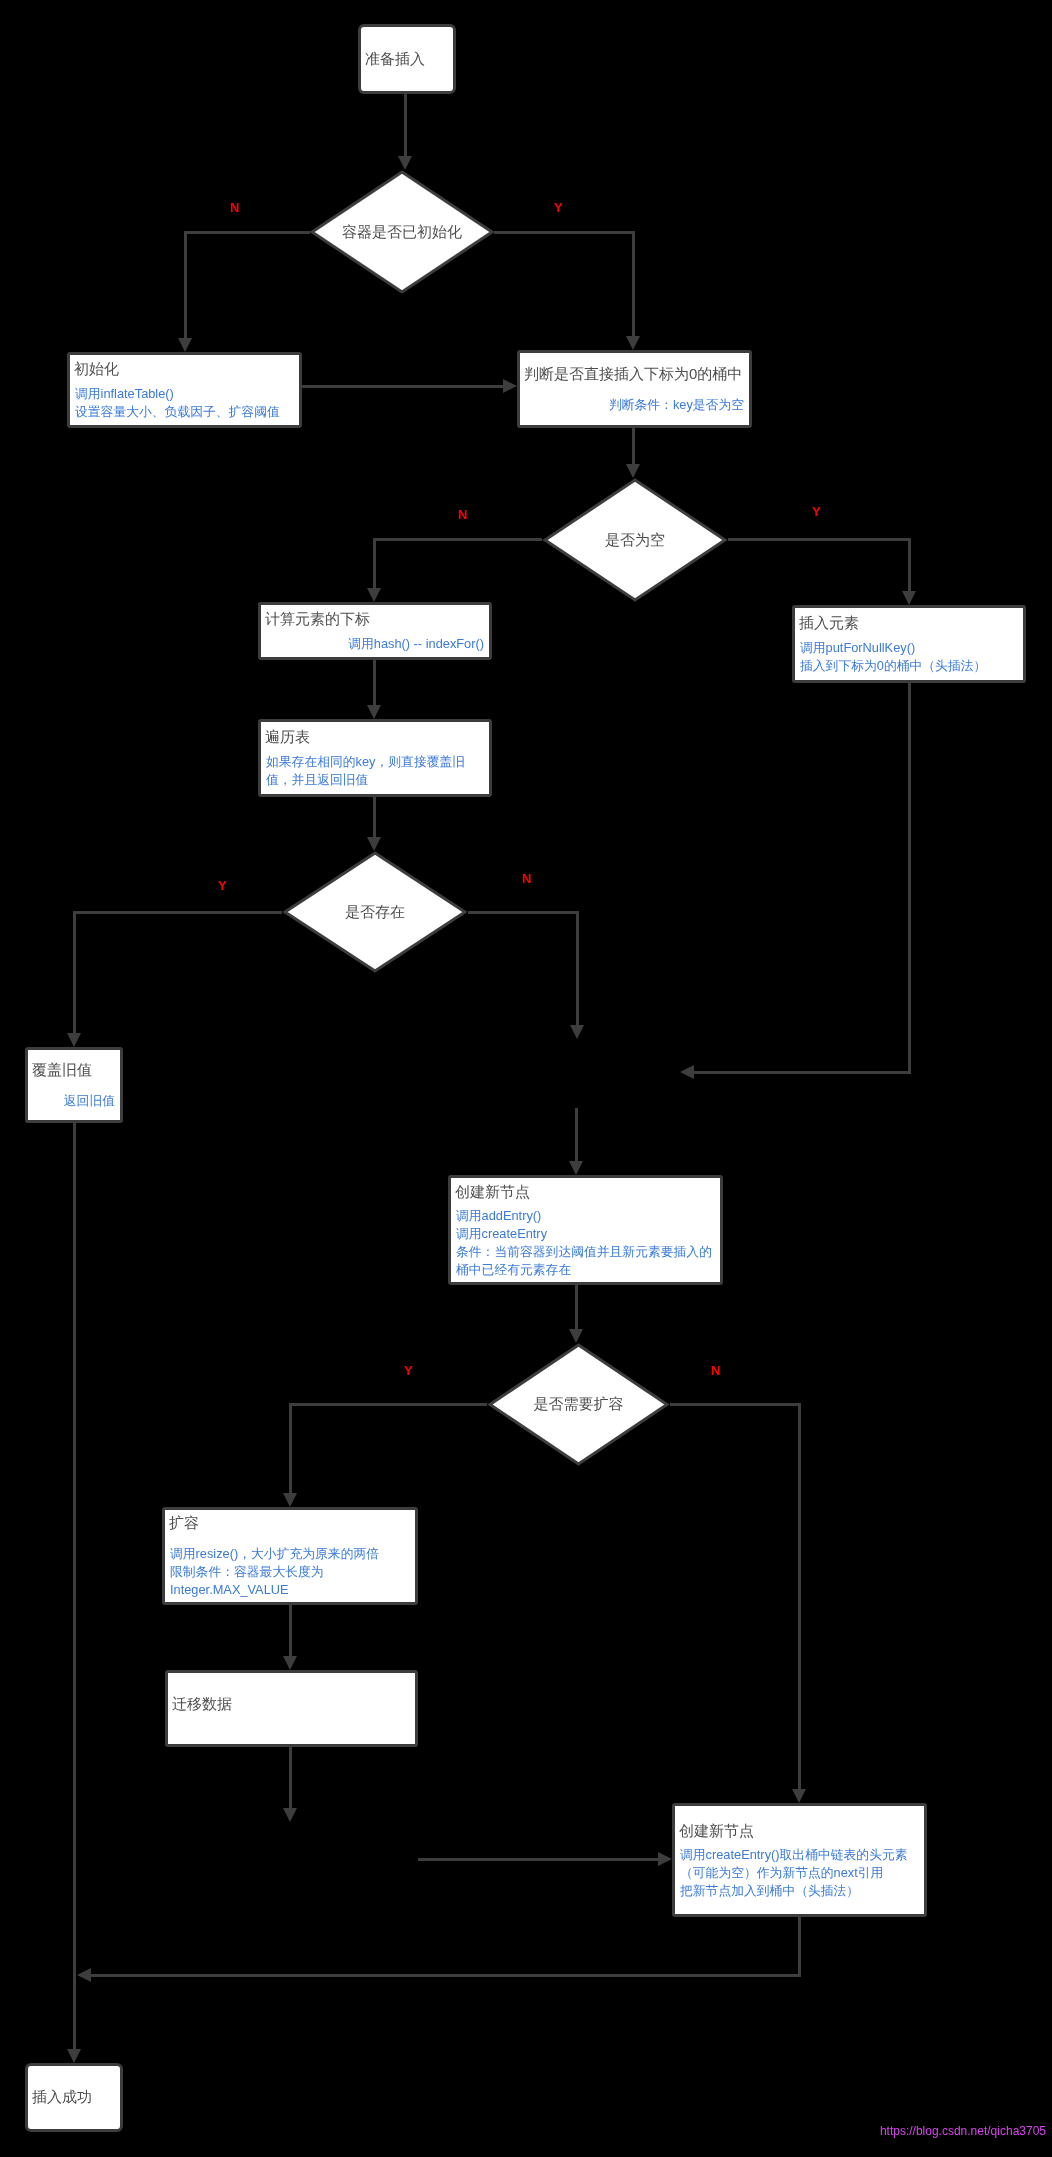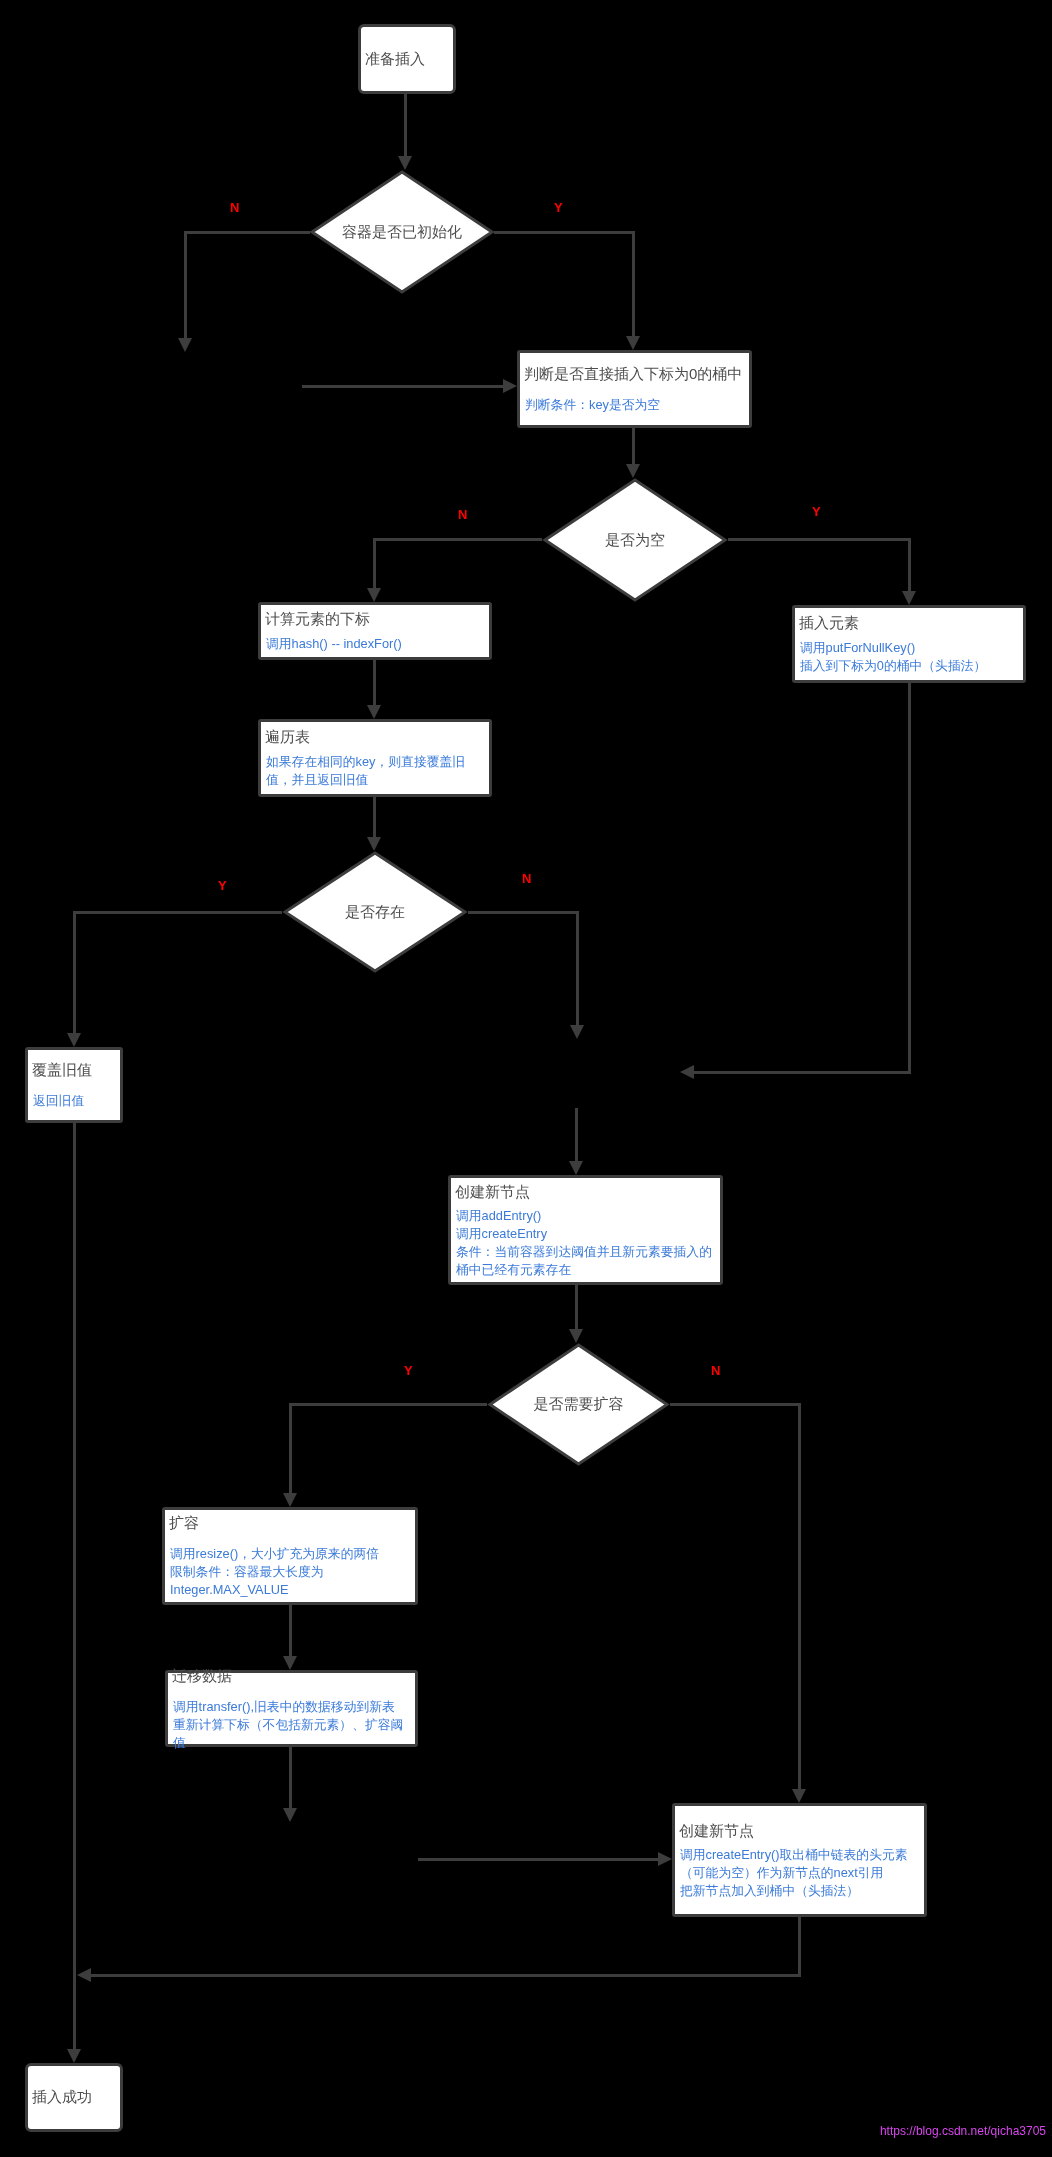--- a/index.html
+++ b/index.html
@@ -12,21 +12,21 @@
     font-family:"Liberation Sans","DejaVu Sans",sans-serif;overflow:hidden}
   .node{position:absolute}
   .box{background:var(--fill);border:3px solid var(--line);display:flex;
     flex-direction:column;justify-content:center;border-radius:3px}
   .rounded{border-radius:6px}
   .title{color:var(--title);font-size:15px;text-align:left;line-height:1.35;padding:0 4px}
   .spread .title{margin-bottom:9px}
   .tight .title{margin-bottom:2px}
   .details{padding:0 5px;margin-top:3px}
   .details .detail{color:var(--blue);font-size:12.8px;line-height:1.4;text-align:left}
-  .details.center .detail{text-align:left}
+  .details.center .detail{text-align:right}
   .diamond svg{position:absolute;left:0;top:0}
   .dlabel{position:absolute;inset:0;display:flex;align-items:center;justify-content:center;
     color:var(--title);font-size:15px}
   .seg{position:absolute;background:var(--line)}
   .h{height:3px}
   .v{width:3px}
   .arr{position:absolute;width:0;height:0}
   .arr.down{border-left:7px solid transparent;border-right:7px solid transparent;border-top:14px solid var(--line)}
   .arr.left{border-top:7px solid transparent;border-bottom:7px solid transparent;border-right:14px solid var(--line)}
   .arr.right{border-top:7px solid transparent;border-bottom:7px solid transparent;border-left:14px solid var(--line)}
@@ -126,20 +126,27 @@
     <div class="title">准备插入</div>
   </div>
 
   <div class="node diamond" style="left:309px;top:170px;width:186px;height:124px">
     <svg width="186" height="124" viewBox="0 0 186 124">
       <polygon points="93,2 183,62 93,122 3,62" fill="#ffffff" stroke="#3d3d3d" stroke-width="3"></polygon>
     </svg>
     <div class="dlabel">容器是否已初始化</div>
   </div>
 
+  <div class="node box tight" style="left:67px;top:352px;width:235px;height:76px">
+    <div class="title">初始化</div>
+    <div class="details">
+      <div class="detail">调用inflateTable()</div>
+      <div class="detail">设置容量大小、负载因子、扩容阈值</div>
+    </div>
+  </div>
 
   <div class="node box spread" style="left:517px;top:350px;width:235px;height:78px">
     <div class="title">判断是否直接插入下标为0的桶中</div>
     <div class="details center">
       <div class="detail">判断条件：key是否为空</div>
     </div>
   </div>
 
   <div class="node diamond" style="left:542px;top:478px;width:186px;height:124px">
     <svg width="186" height="124" viewBox="0 0 186 124">
@@ -205,24 +212,20 @@
     <div class="title">扩容</div>
     <div class="details">
       <div class="detail">调用resize()，大小扩充为原来的两倍</div>
       <div class="detail">限制条件：容器最大长度为</div>
       <div class="detail">Integer.MAX_VALUE</div>
     </div>
   </div>
 
   <div class="node box spread" style="left:165px;top:1670px;width:253px;height:77px">
     <div class="title">迁移数据</div>
-    <div class="details">
-      <div class="detail">调用transfer(),旧表中的数据移动到新表</div>
-      <div class="detail">重新计算下标（不包括新元素）、扩容阈值</div>
-    </div>
   </div>
 
 
   <div class="node box tight" style="left:672px;top:1803px;width:255px;height:114px">
     <div class="title">创建新节点</div>
     <div class="details">
       <div class="detail">调用createEntry()取出桶中链表的头元素（可能为空）作为新节点的next引用</div>
       <div class="detail">把新节点加入到桶中（头插法）</div>
     </div>
   </div>

